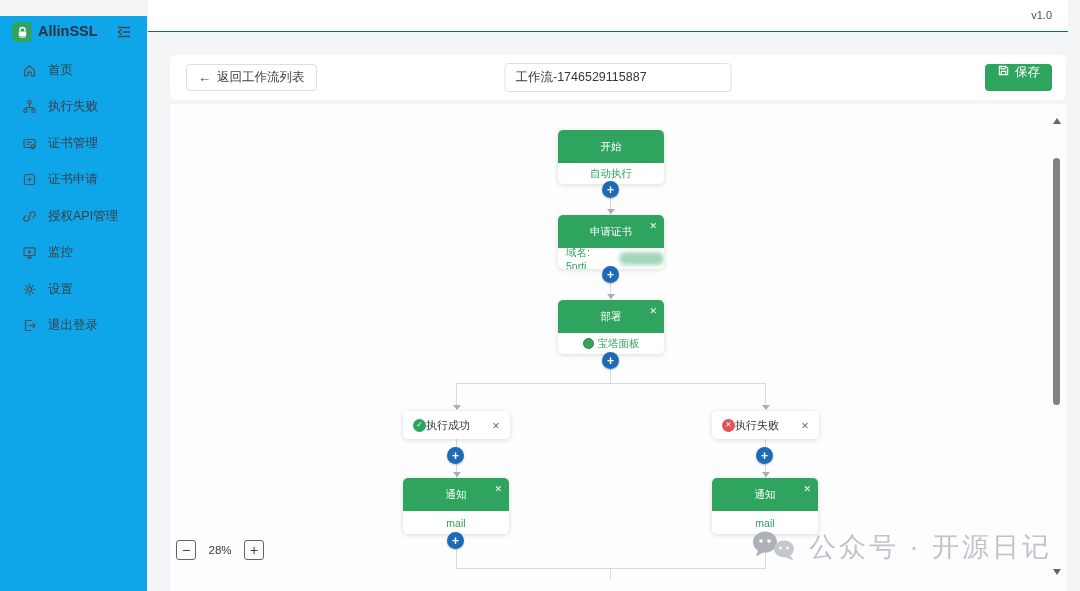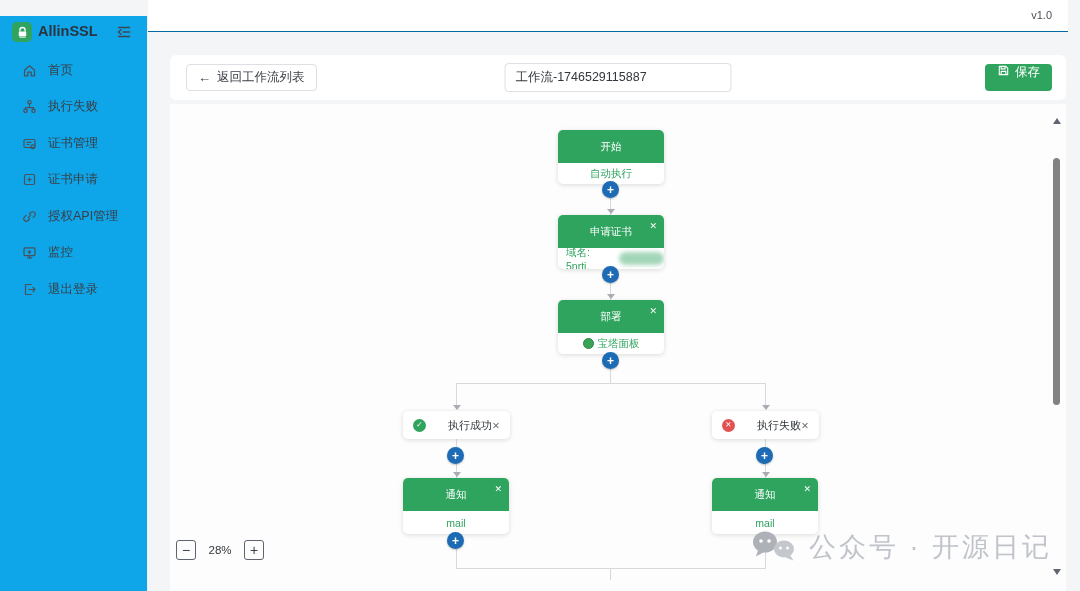--- a/index.html
+++ b/index.html
@@ -35,21 +35,21 @@
   .node { position:absolute; width:106px; background:#fff; border-radius:5px; box-shadow:0 1px 5px rgba(0,0,0,.14); z-index:2; overflow:hidden; }
   .node-header { position:relative; height:33px; background:#2fa45f; color:#fff; font-size:10.5px; display:flex; align-items:center; justify-content:center; }
   .node-close { position:absolute; right:7px; top:0; height:21px; display:flex; align-items:center; font-size:9px; color:#fff; cursor:pointer; }
   .node-body { height:21px; display:flex; align-items:center; justify-content:center; font-size:10.5px; color:#2fa45f; gap:4px; }
   .blur-blob { width:48px; height:13px; border-radius:7px; background:rgba(102,187,138,.6); filter:blur(2px); margin-left:2px; }
   .bt-dot { width:11px; height:11px; border-radius:50%; background:#3aa356; border:1px solid #2c8547; }
   .branch-node { position:absolute; width:107px; height:28px; background:#fff; border-radius:5px; box-shadow:0 1px 5px rgba(0,0,0,.14); z-index:2; display:flex; align-items:center; }
   .status-dot { width:13px; height:13px; border-radius:50%; margin-left:10px; display:flex; align-items:center; justify-content:center; color:#fff; font-size:7.5px; line-height:1; }
   .status-dot.ok { background:#2fa45f; }
   .status-dot.bad { background:#e25252; }
-  .branch-label { flex:1; text-align:right; font-size:11px; color:#33383e; }
+  .branch-label { flex:1; text-align:left; font-size:11px; color:#33383e; }
   .branch-close { margin-right:10px; font-size:9.5px; color:#6a6f76; cursor:pointer; }
 
   
   .zoom-btn { position:absolute; width:20px; height:20px; border:1.5px solid #5d646f; border-radius:3px; background:#fdfdfe; color:#3a4049; font-size:14px; display:flex; align-items:center; justify-content:center; cursor:pointer; line-height:1; }
   .zoom-level { position:absolute; width:40px; text-align:center; font-size:11.5px; color:#33383e; }
 
   
   .scrollbar { position:absolute; right:4px; top:12px; bottom:14px; width:10px; z-index:6; }
   .sb-arrow { position:absolute; left:1px; width:0; height:0; border-left:4px solid transparent; border-right:4px solid transparent; cursor:pointer; }
   .sb-up { top:2px; border-bottom:6px solid #606671; }
@@ -118,20 +118,27 @@
         </svg>
       <span>授权API管理</span>
     </div>
     <div class="nav-item">
       <svg width="15" height="15" viewBox="0 0 15 15" fill="none" stroke="#4a5158" stroke-width="1.2" stroke-linejoin="round">
           <rect x="2" y="2.8" width="11" height="7.8" rx="1"></rect>
           <path d="M7.5 10.6 V12.6 M5 12.8 H10"></path>
           <path d="M7.5 9 V6.2 M6 7.4 L7.5 5.9 L9 7.4"></path>
         </svg>
       <span>监控</span>
+    </div>
+    <div class="nav-item">
+      <svg width="15" height="15" viewBox="0 0 15 15" fill="none" stroke="#4a5158" stroke-width="1.2" stroke-linecap="round">
+          <circle cx="7.5" cy="7.5" r="2.1"></circle>
+          <path d="M7.5 2 V3.9 M7.5 11.1 V13 M2 7.5 H3.9 M11.1 7.5 H13 M3.6 3.6 L4.9 4.9 M10.1 10.1 L11.4 11.4 M11.4 3.6 L10.1 4.9 M4.9 10.1 L3.6 11.4"></path>
+        </svg>
+      <span>设置</span>
     </div>
     <div class="nav-item">
       <svg width="15" height="15" viewBox="0 0 15 15" fill="none" stroke="#4a5158" stroke-width="1.2" stroke-linecap="round" stroke-linejoin="round">
           <path d="M9.3 2.5 H3.5 V12.5 H9.3"></path>
           <path d="M6.8 7.5 H13 M10.9 5.4 L13 7.5 L10.9 9.6"></path>
         </svg>
       <span>退出登录</span>
     </div>
   </div>
 </div>

